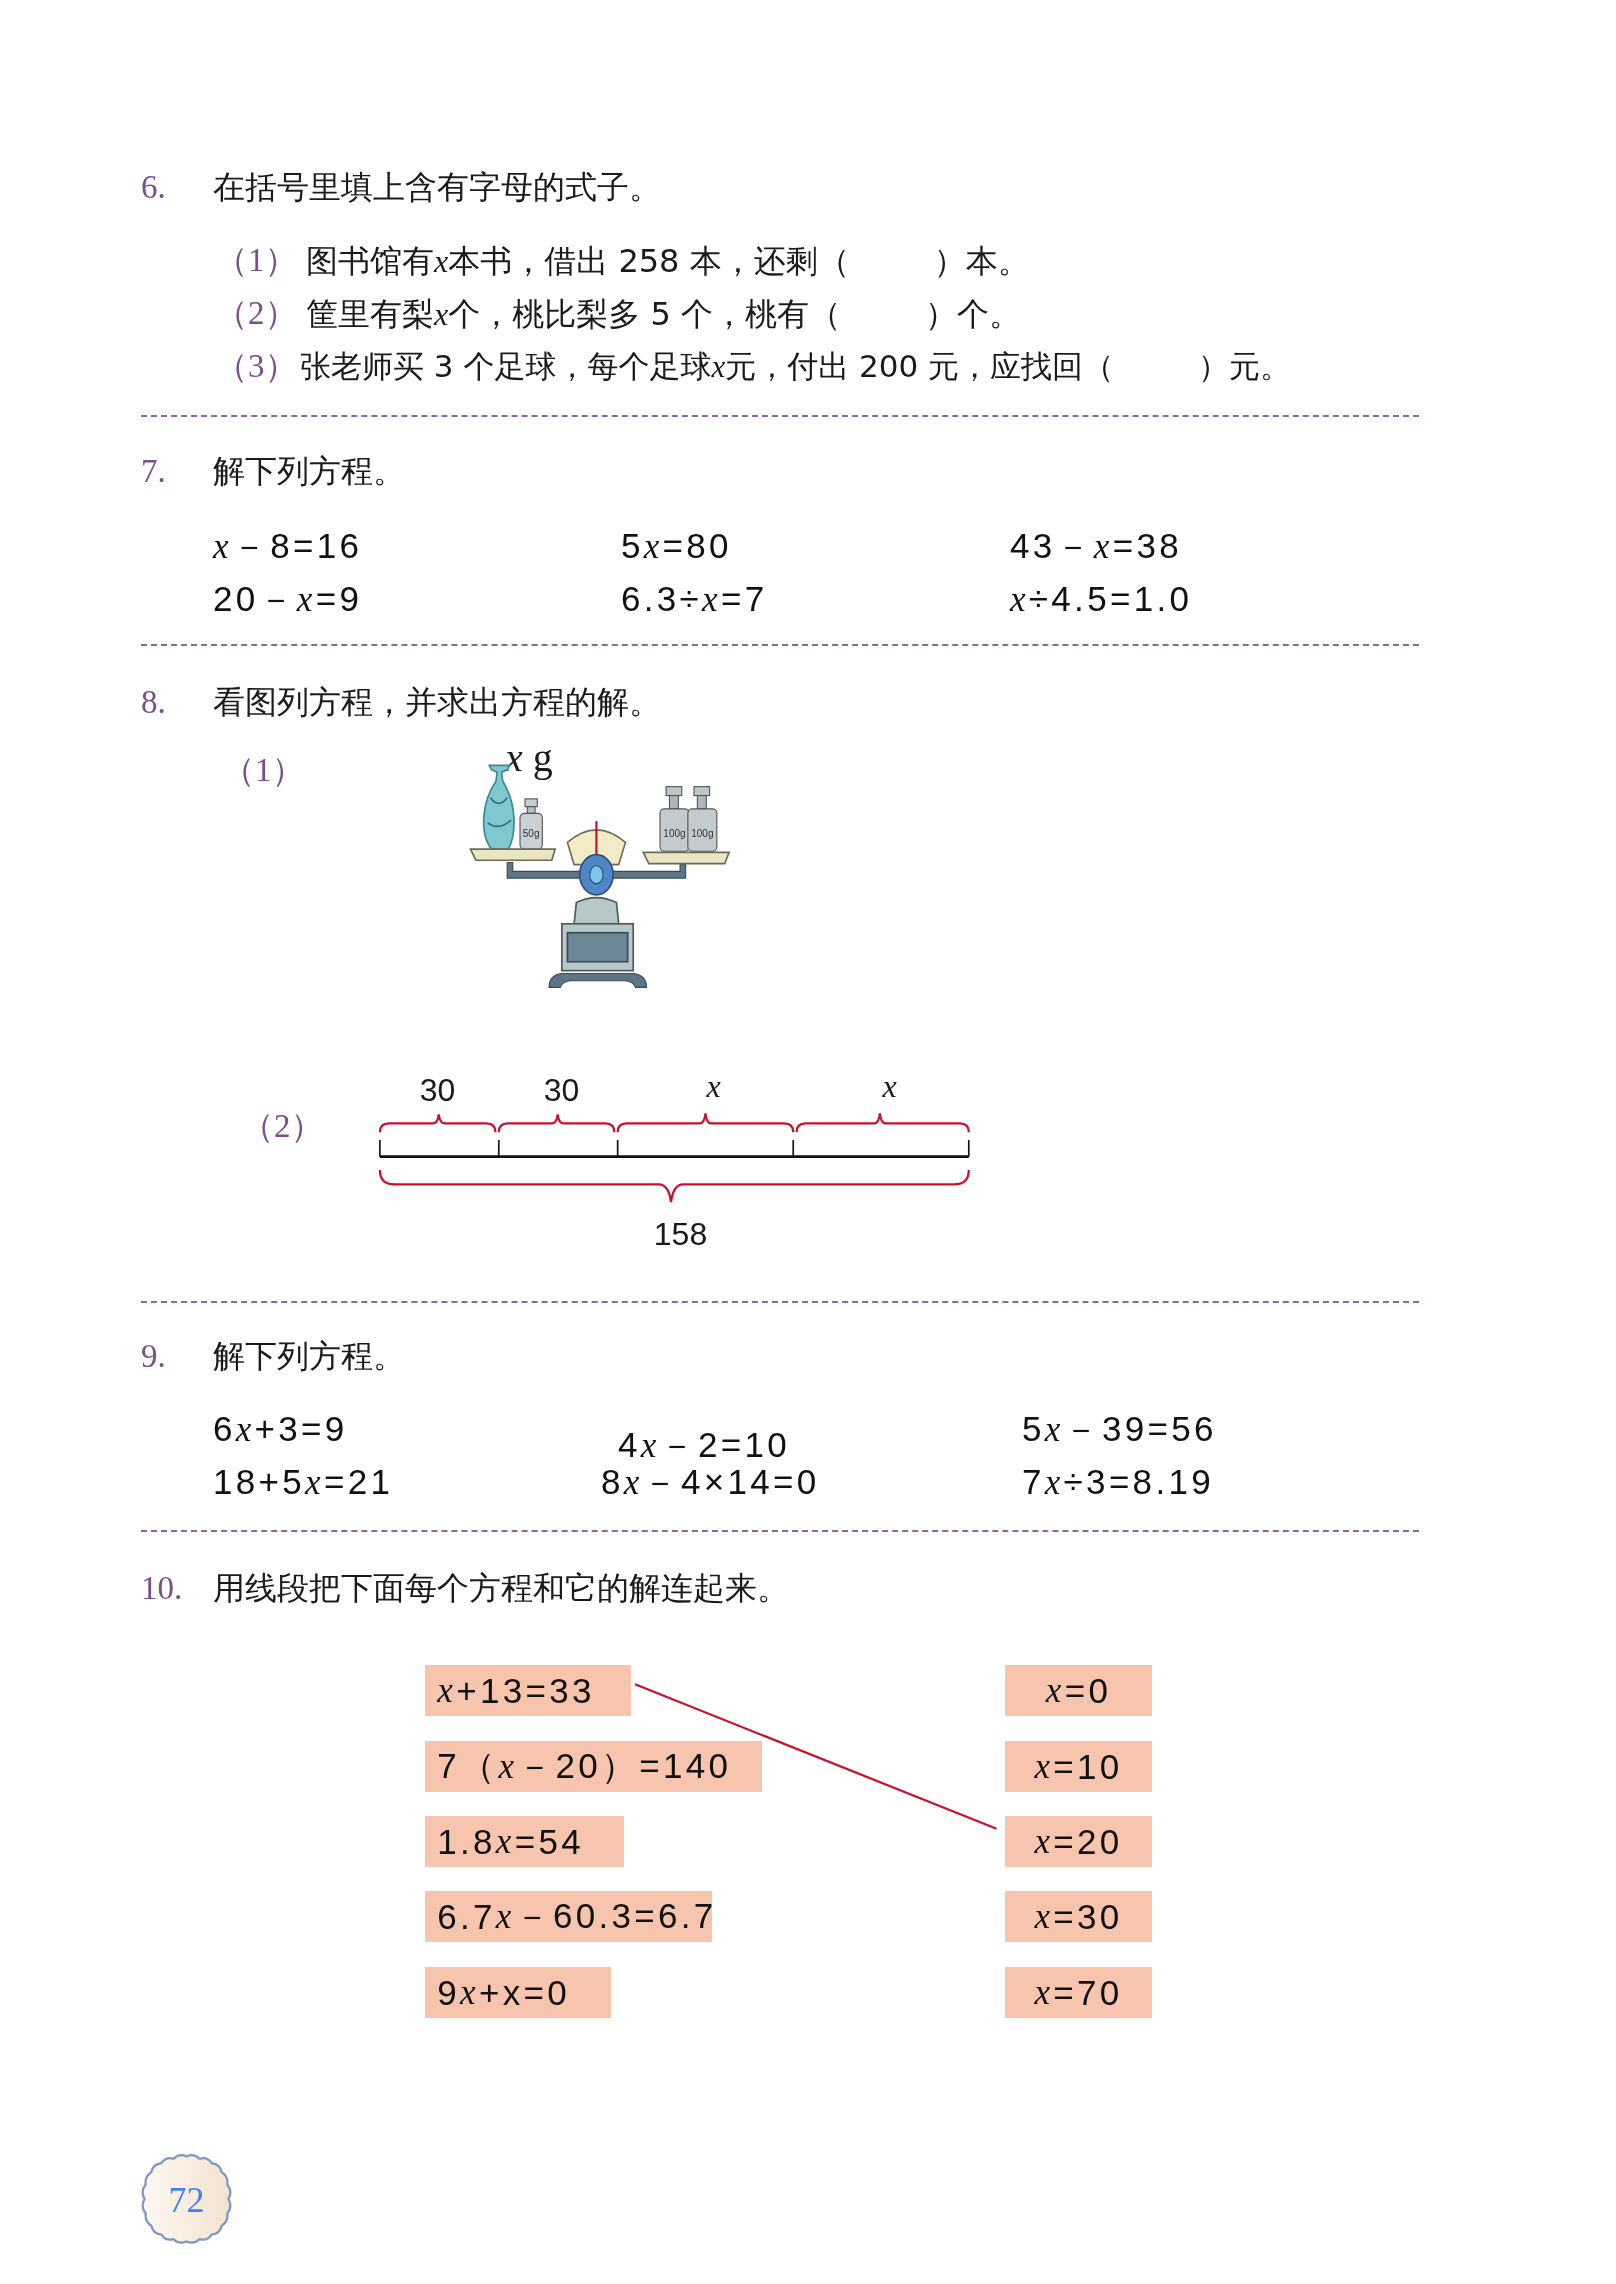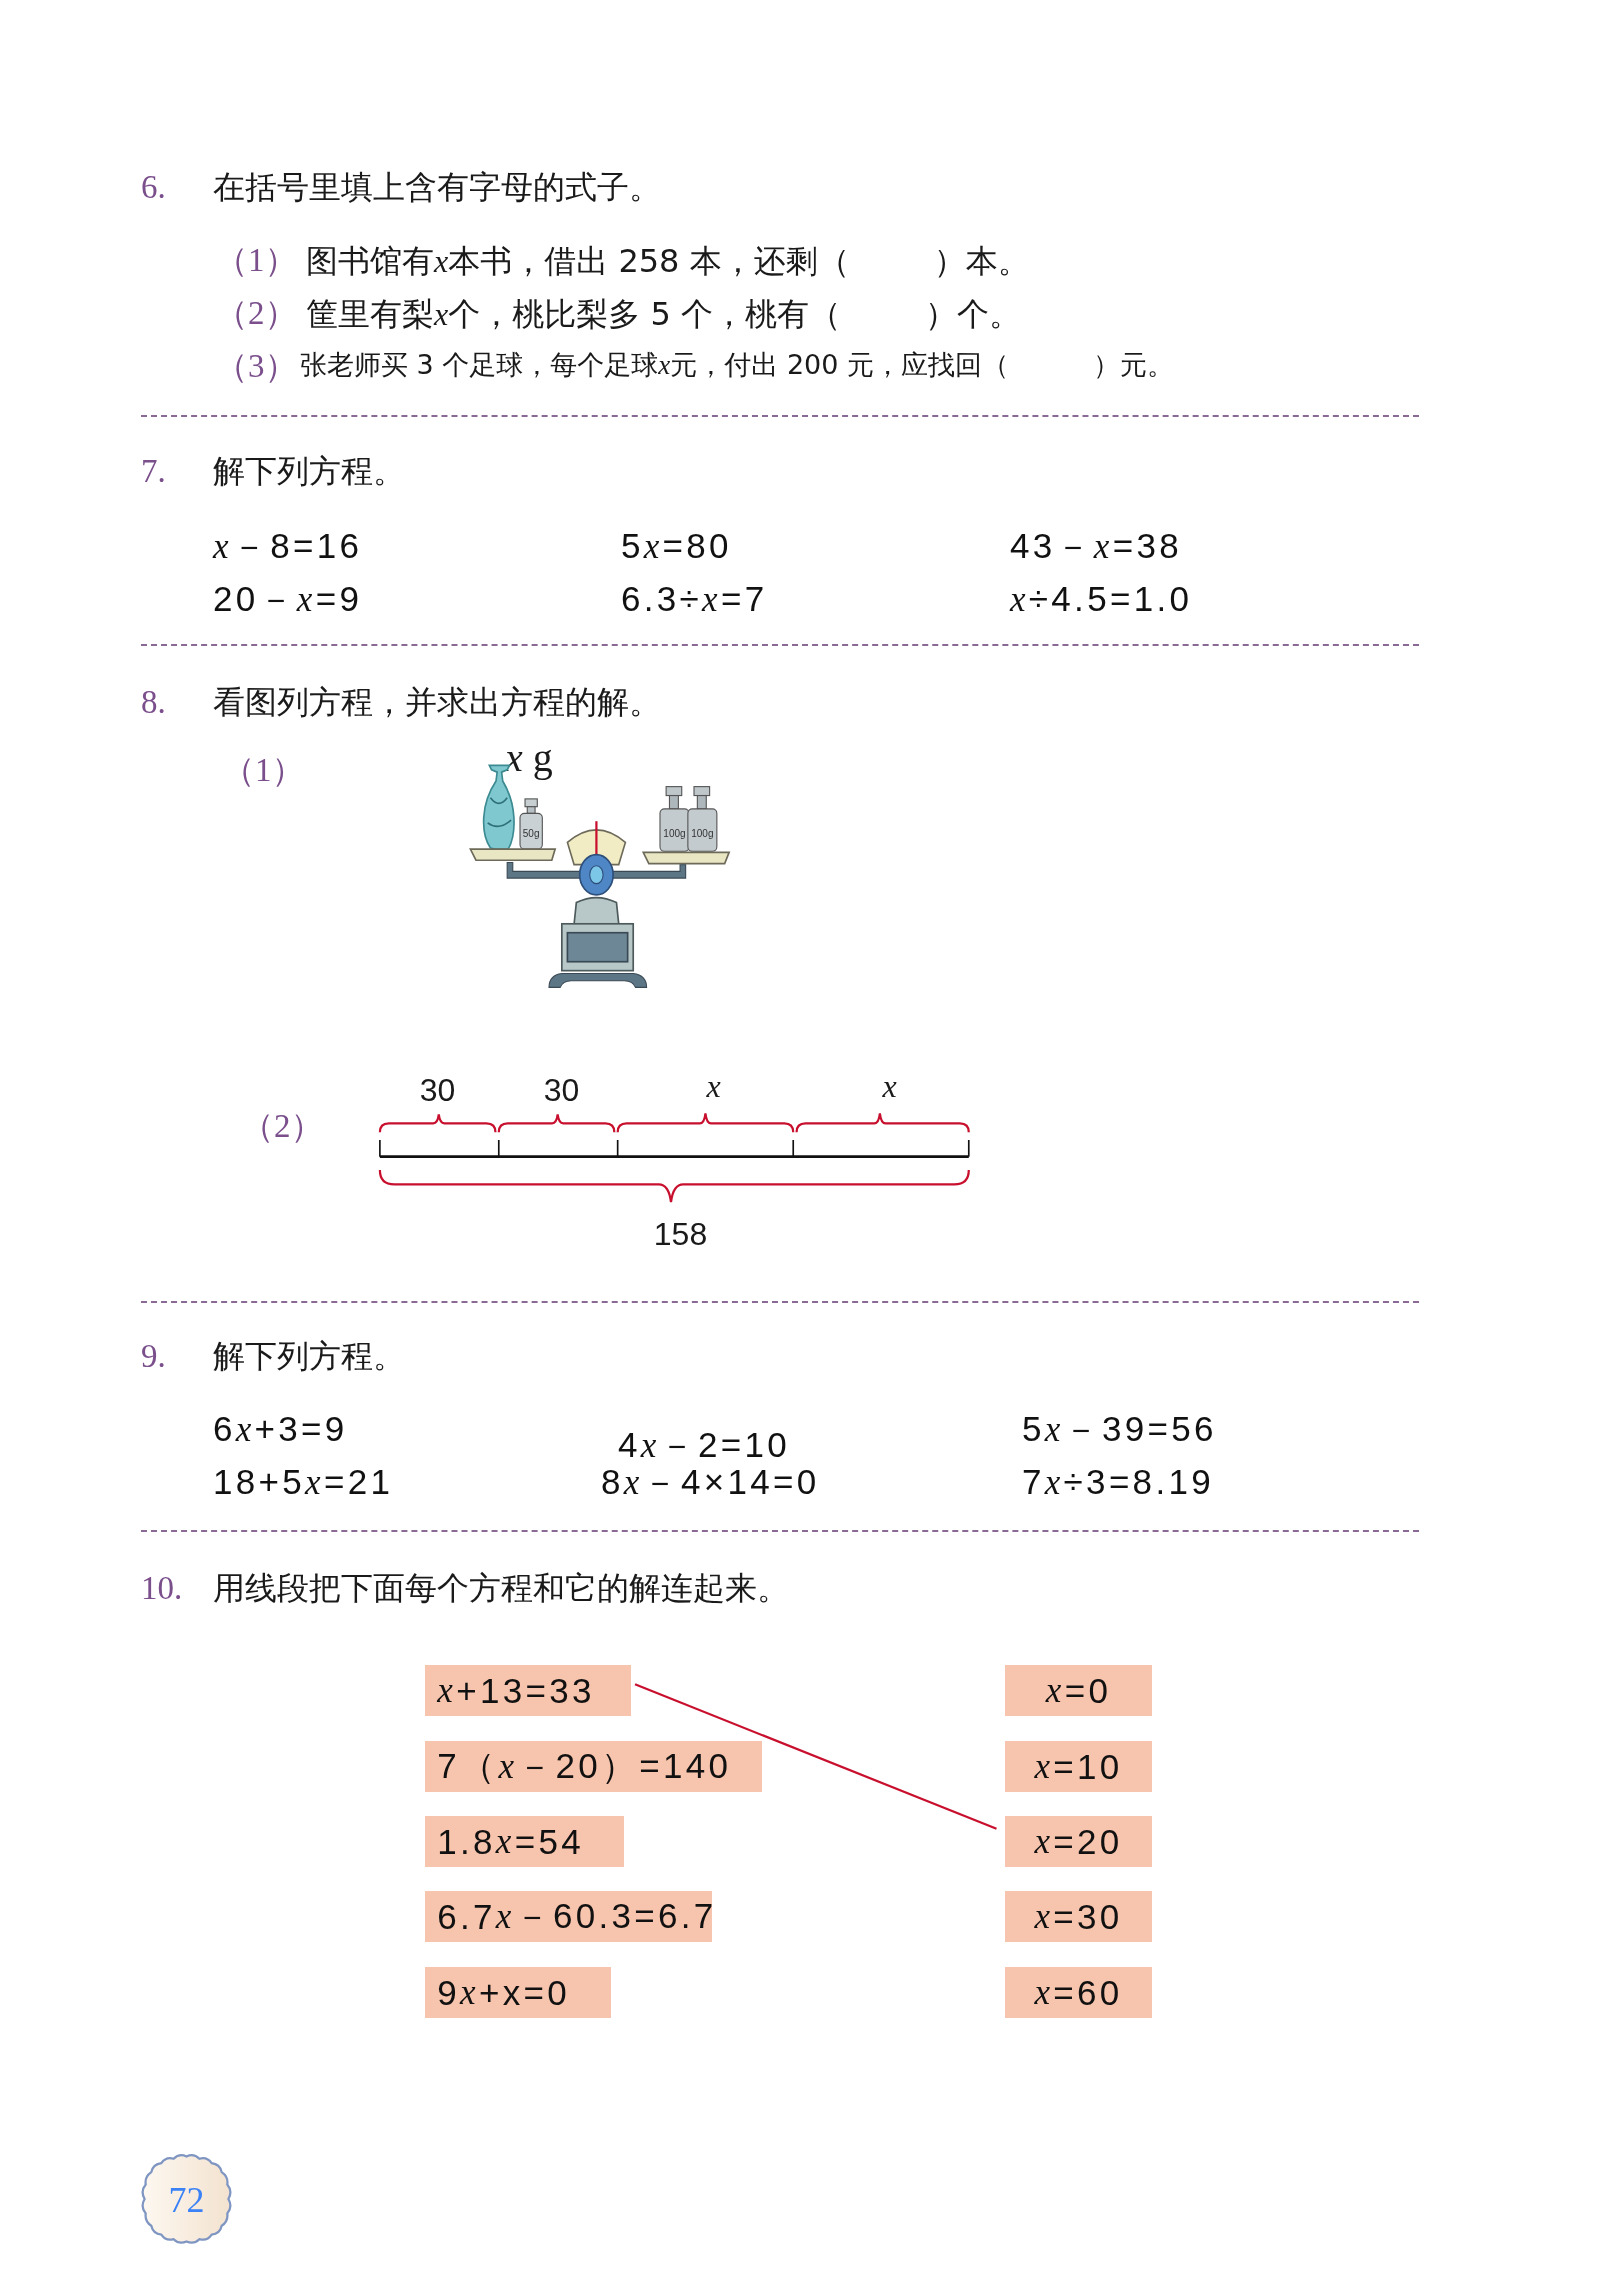--- a/index.html
+++ b/index.html
@@ -36,21 +36,21 @@
 
 <div>
   <div class="sublabel" style="left:215px; top:297px;">（2）</div>
   <div class="subtext" style="left:306px; top:298px;">
     <span>筐里有梨</span><span class="var">x</span><span>个，桃比梨多 5 个，桃有（</span><span style="display:inline-block;width:84px;"></span><span>）个。</span>
   </div>
 </div>
 
 <div>
   <div class="sublabel" style="left:215px; top:350px;">（3）</div>
-  <div class="subtext" style="left:300px; top:351px; font-size:27px;text-align:center;">
+  <div class="subtext" style="left:300px; top:351px; font-size:31px;text-align:center;">
     <span>张老师买 3 个足球，每个足球</span><span class="var">x</span><span>元，付出 200 元，应找回（</span><span style="display:inline-block;width:84px;"></span><span>）元。</span>
   </div>
 </div>
 
 <div class="dash" style="top:415px;"></div>
 
 <div class="qnum" style="left:141px; top:455px;">7.</div>
 <div class="qtext" style="left:213px; top:455px;">解下列方程。</div>
 
 <div class="eq" style="left:213px; top:528px;"><span></span><span class="var">x</span><span>－8=16</span></div>
@@ -199,21 +199,21 @@
 <div class="box rbox" style="top:1816px;">
     <span class="var">x</span>
     <span>=20</span>
   </div>
 <div class="box rbox" style="top:1891px;">
     <span class="var">x</span>
     <span>=30</span>
   </div>
 <div class="box rbox" style="top:1967px;">
     <span class="var">x</span>
-    <span>=60</span>
+    <span>=70</span>
   </div>
 
 <svg class="badge" viewBox="0 0 170 170">
   <defs>
     <linearGradient id="bg" x1="0" x2="1" y1="0" y2="0">
       <stop offset="0" stop-color="#fdf8f1"></stop>
       <stop offset="1" stop-color="#f3e2cf"></stop>
     </linearGradient>
   </defs>
   <path d="M85,8 Q98,2 108,12 Q122,8 130,20 Q145,22 148,36 Q160,44 158,58 Q168,70 160,84 Q168,98 158,110 Q160,124 148,132 Q145,146 130,148 Q122,160 108,156 Q98,166 85,160 Q72,166 62,156 Q48,160 40,148 Q25,146 22,132 Q10,124 12,110 Q2,98 10,84 Q2,70 12,58 Q10,44 22,36 Q25,22 40,20 Q48,8 62,12 Q72,2 85,8 Z" fill="url(#bg)" stroke="#7f95c2" stroke-width="4"></path>

